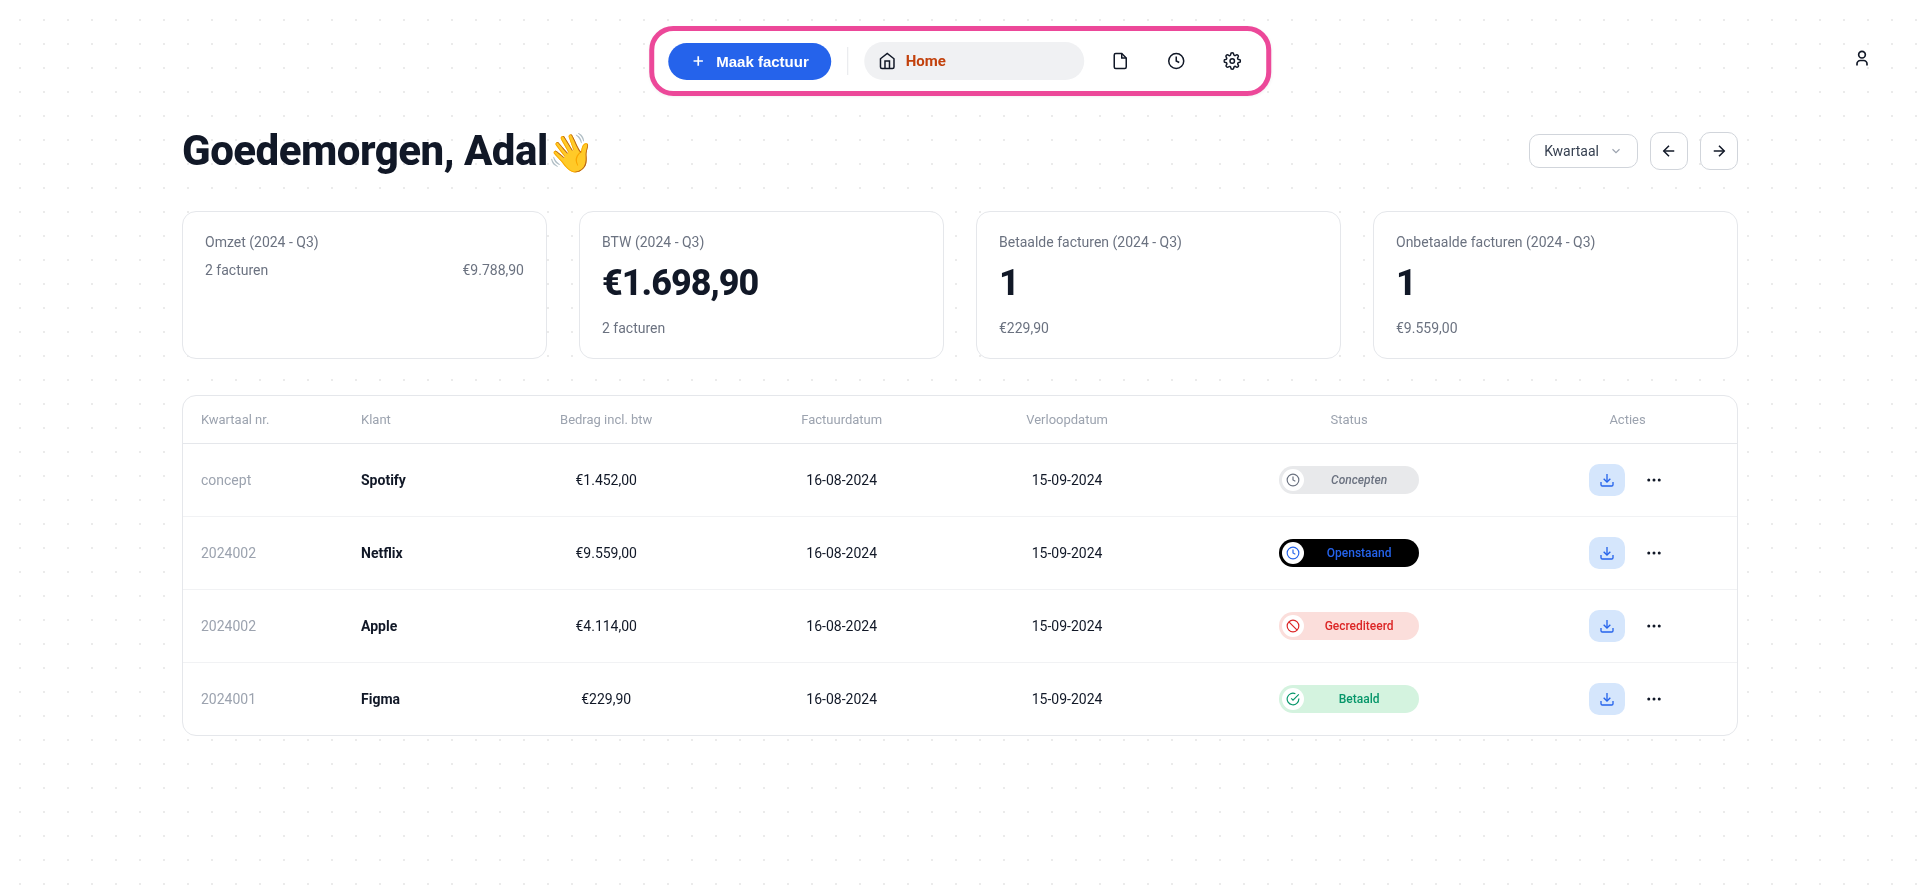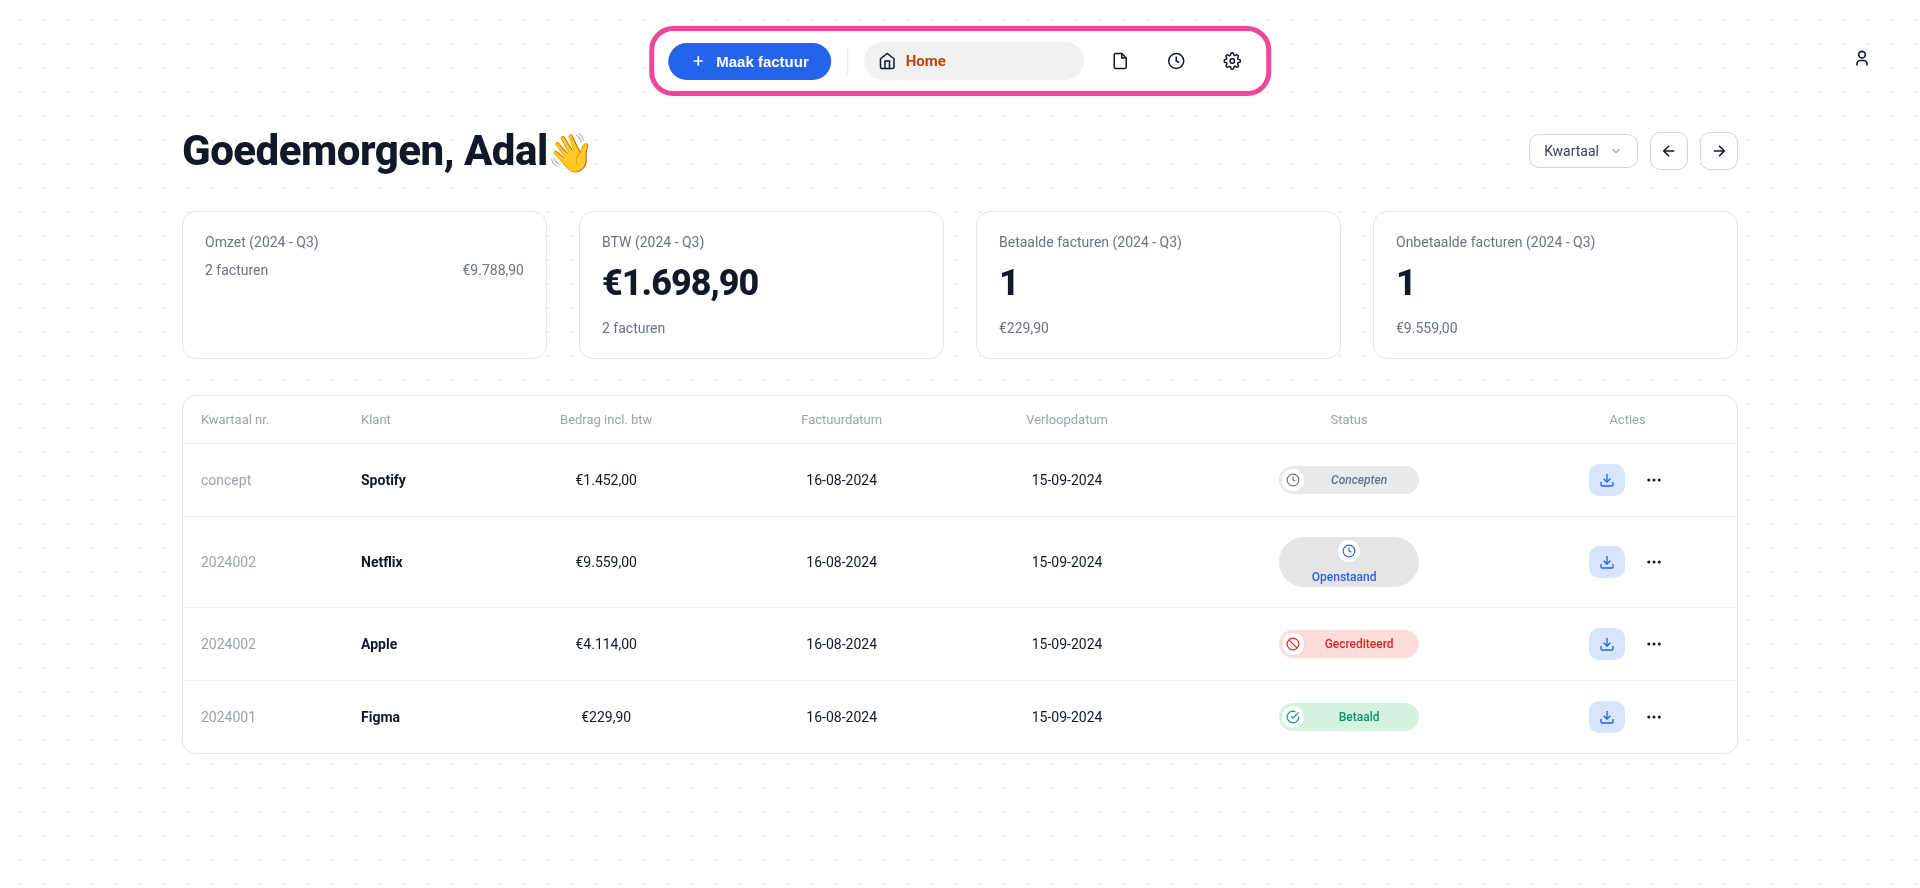--- a/index.html
+++ b/index.html
@@ -213,21 +213,21 @@
       width: 22px;
       height: 22px;
       border-radius: 999px;
       display: flex;
       align-items: center;
       justify-content: center;
       background: #fff;
     }
     .status-pill .label { flex: 1; text-align: center; padding-right: 10px; }
     .pill-concept { background: #e8e9eb; color: #6b7280; font-style: italic; }
-    .pill-open { background: #e5e5e5; color: #2563eb; flex-direction: column; }
+    .pill-open { background: #000000; color: #2563eb; }
     .pill-credit { background: #fbdedb; color: #dc2626; }
     .pill-paid { background: #d4f3df; color: #059669; }
     .actions-cell {
       display: flex;
       justify-content: center;
       gap: 16px;
       align-items: center;
     }
     .dl-btn {
       width: 36px;

